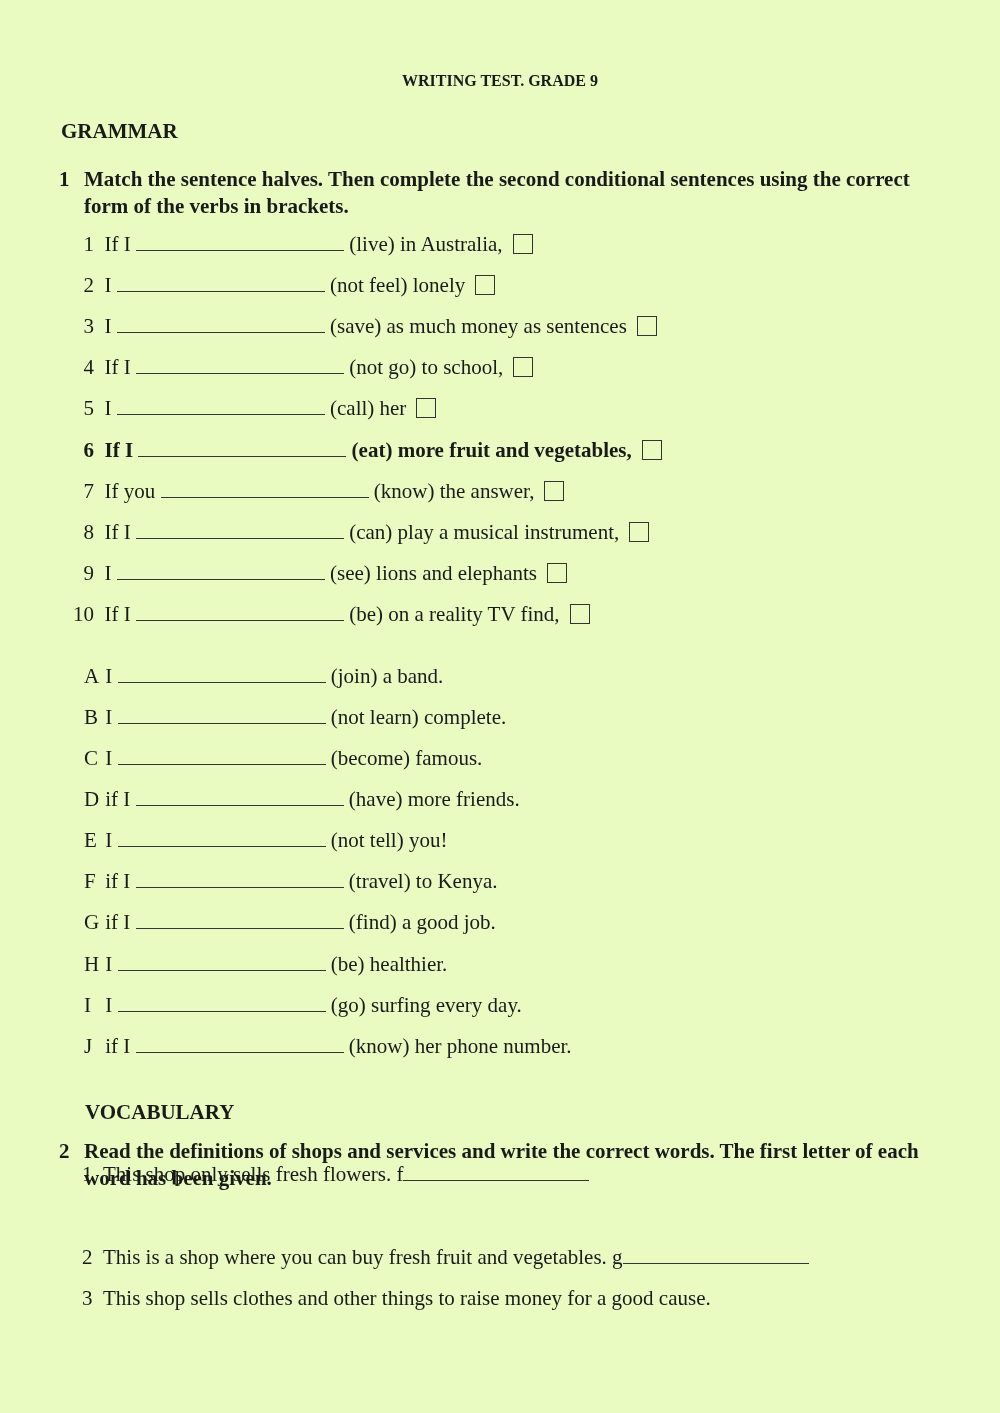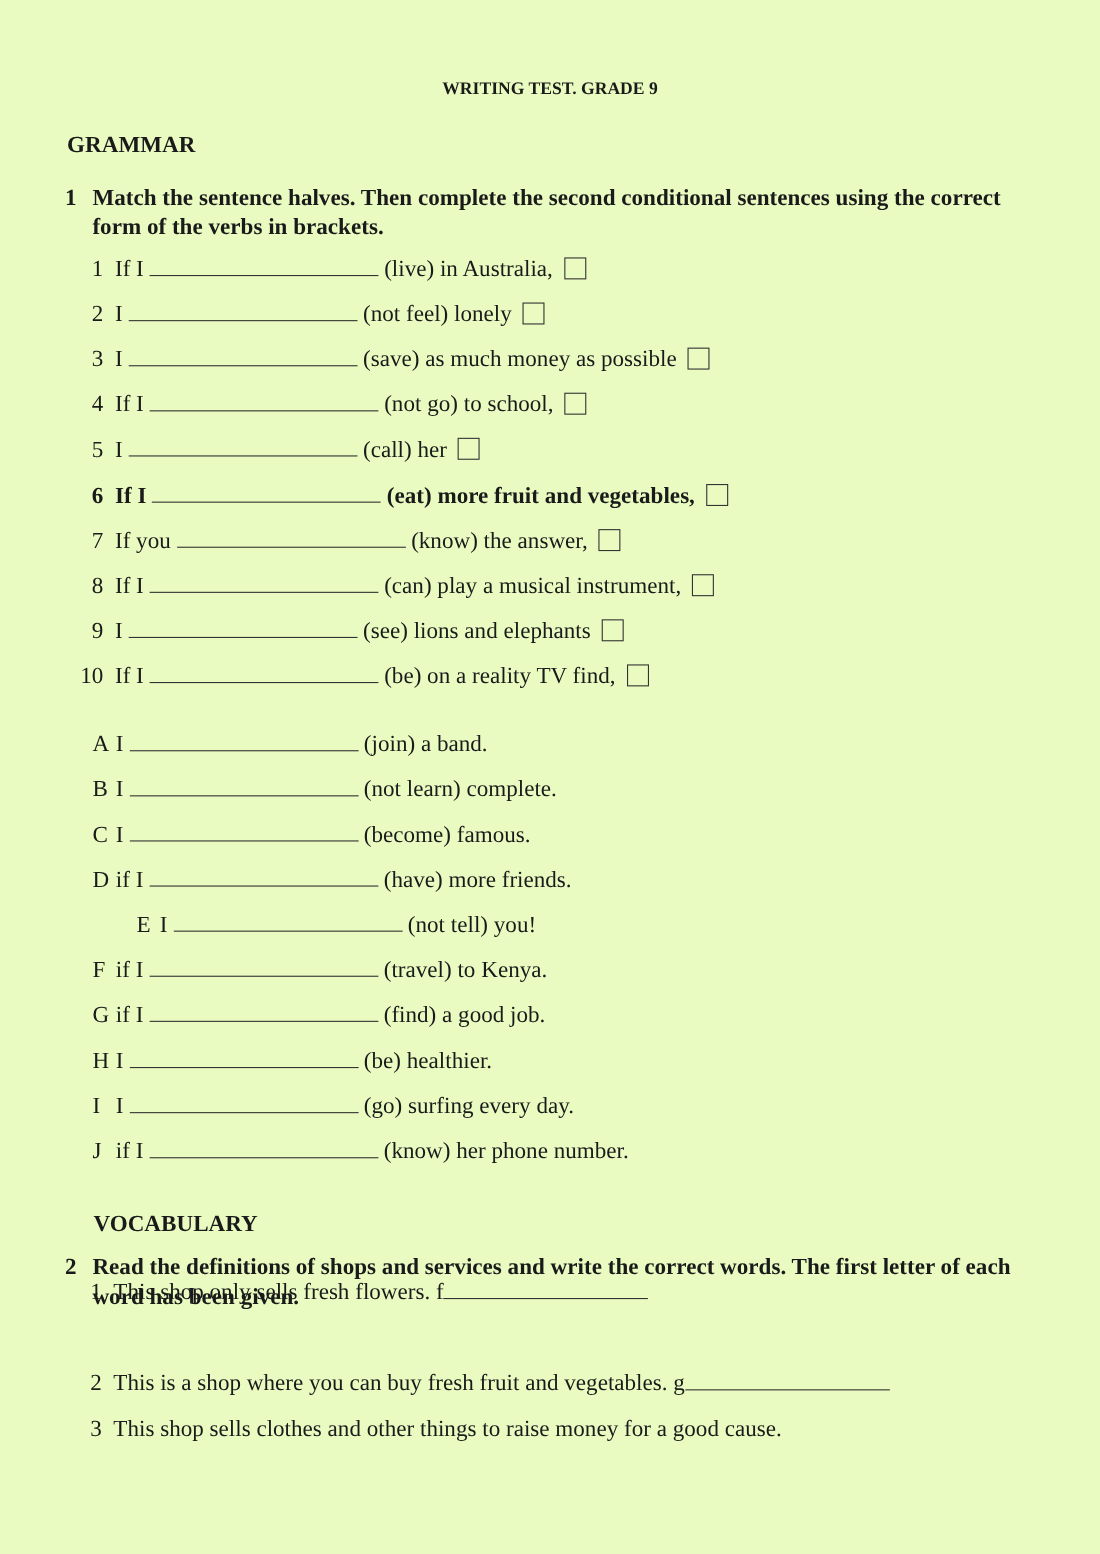--- a/index.html
+++ b/index.html
@@ -88,36 +88,36 @@
   <div class="section-heading" style="left:61px; top:119px;">GRAMMAR</div>
 
   <div class="task" style="left:59px; top:166px;">
     <span class="num">1</span>
     <span class="text">Match the sentence halves. Then complete the second conditional sentences using the correct form of the verbs in brackets.</span>
   </div>
 
   <div id="first-halves">
       <div class="row" style="left: 66px; top: 231px;"><span class="n" style="width:28px;">1</span>&nbsp;&nbsp;<span>If I</span>&nbsp;<span class="blank" style="width:208px;"></span>&nbsp;<span>(live) in Australia,</span><span class="box"></span></div>
       <div class="row" style="left: 66px; top: 272px;"><span class="n" style="width:28px;">2</span>&nbsp;&nbsp;<span>I</span>&nbsp;<span class="blank" style="width:208px;"></span>&nbsp;<span>(not feel) lonely</span><span class="box"></span></div>
-      <div class="row" style="left: 66px; top: 313px;"><span class="n" style="width:28px;">3</span>&nbsp;&nbsp;<span>I</span>&nbsp;<span class="blank" style="width:208px;"></span>&nbsp;<span>(save) as much money as possible</span><span class="box"></span></div>
+      <div class="row" style="left: 66px; top: 313px;"><span class="n" style="width:28px;">3</span>&nbsp;&nbsp;<span>I</span>&nbsp;<span class="blank" style="width:208px;"></span>&nbsp;<span>(save) as much money as sentences</span><span class="box"></span></div>
       <div class="row" style="left: 66px; top: 354px;"><span class="n" style="width:28px;">4</span>&nbsp;&nbsp;<span>If I</span>&nbsp;<span class="blank" style="width:208px;"></span>&nbsp;<span>(not go) to school,</span><span class="box"></span></div>
       <div class="row" style="left: 66px; top: 395px;"><span class="n" style="width:28px;">5</span>&nbsp;&nbsp;<span>I</span>&nbsp;<span class="blank" style="width:208px;"></span>&nbsp;<span>(call) her</span><span class="box"></span></div>
       <div class="row" style="left: 66px; top: 437px; font-weight: bold;"><span class="n" style="width:28px;">6</span>&nbsp;&nbsp;<span>If I</span>&nbsp;<span class="blank" style="width:208px;"></span>&nbsp;<span>(eat) more fruit and vegetables,</span><span class="box"></span></div>
       <div class="row" style="left: 66px; top: 478px;"><span class="n" style="width:28px;">7</span>&nbsp;&nbsp;<span>If you</span>&nbsp;<span class="blank" style="width:208px;"></span>&nbsp;<span>(know) the answer,</span><span class="box"></span></div>
       <div class="row" style="left: 66px; top: 519px;"><span class="n" style="width:28px;">8</span>&nbsp;&nbsp;<span>If I</span>&nbsp;<span class="blank" style="width:208px;"></span>&nbsp;<span>(can) play a musical instrument,</span><span class="box"></span></div>
       <div class="row" style="left: 66px; top: 560px;"><span class="n" style="width:28px;">9</span>&nbsp;&nbsp;<span>I</span>&nbsp;<span class="blank" style="width:208px;"></span>&nbsp;<span>(see) lions and elephants</span><span class="box"></span></div>
       <div class="row" style="left: 66px; top: 601px;"><span class="n" style="width:28px;">10</span>&nbsp;&nbsp;<span>If I</span>&nbsp;<span class="blank" style="width:208px;"></span>&nbsp;<span>(be) on a reality TV find,</span><span class="box"></span></div>
     </div>
 
   <div id="second-halves">
       <div class="row" style="left: 84px; top: 663px;"><span class="n" style="width:16px;text-align:left;">A</span>&nbsp;<span>I</span>&nbsp;<span class="blank" style="width:208px;"></span>&nbsp;<span>(join) a band.</span></div>
       <div class="row" style="left: 84px; top: 704px;"><span class="n" style="width:16px;text-align:left;">B</span>&nbsp;<span>I</span>&nbsp;<span class="blank" style="width:208px;"></span>&nbsp;<span>(not learn) complete.</span></div>
       <div class="row" style="left: 84px; top: 745px;"><span class="n" style="width:16px;text-align:left;">C</span>&nbsp;<span>I</span>&nbsp;<span class="blank" style="width:208px;"></span>&nbsp;<span>(become) famous.</span></div>
       <div class="row" style="left: 84px; top: 786px;"><span class="n" style="width:16px;text-align:left;">D</span>&nbsp;<span>if I</span>&nbsp;<span class="blank" style="width:208px;"></span>&nbsp;<span>(have) more friends.</span></div>
-      <div class="row" style="left: 84px; top: 827px; margin-left: 40px;"><span class="n" style="width:16px;text-align:left;">E</span>&nbsp;<span>I</span>&nbsp;<span class="blank" style="width:208px;"></span>&nbsp;<span>(not tell) you!</span></div>
+      <div class="row" style="left: 84px; top: 827px;"><span class="n" style="width:16px;text-align:left;">E</span>&nbsp;<span>I</span>&nbsp;<span class="blank" style="width:208px;"></span>&nbsp;<span>(not tell) you!</span></div>
       <div class="row" style="left: 84px; top: 868px;"><span class="n" style="width:16px;text-align:left;">F</span>&nbsp;<span>if I</span>&nbsp;<span class="blank" style="width:208px;"></span>&nbsp;<span>(travel) to Kenya.</span></div>
       <div class="row" style="left: 84px; top: 909px;"><span class="n" style="width:16px;text-align:left;">G</span>&nbsp;<span>if I</span>&nbsp;<span class="blank" style="width:208px;"></span>&nbsp;<span>(find) a good job.</span></div>
       <div class="row" style="left: 84px; top: 951px;"><span class="n" style="width:16px;text-align:left;">H</span>&nbsp;<span>I</span>&nbsp;<span class="blank" style="width:208px;"></span>&nbsp;<span>(be) healthier.</span></div>
       <div class="row" style="left: 84px; top: 992px;"><span class="n" style="width:16px;text-align:left;">I</span>&nbsp;<span>I</span>&nbsp;<span class="blank" style="width:208px;"></span>&nbsp;<span>(go) surfing every day.</span></div>
       <div class="row" style="left: 84px; top: 1033px;"><span class="n" style="width:16px;text-align:left;">J</span>&nbsp;<span>if I</span>&nbsp;<span class="blank" style="width:208px;"></span>&nbsp;<span>(know) her phone number.</span></div>
     </div>
 
   <div class="section-heading" style="left:85px; top:1100px;">VOCABULARY</div>
 
   <div class="task" style="left:59px; top:1138px;">

